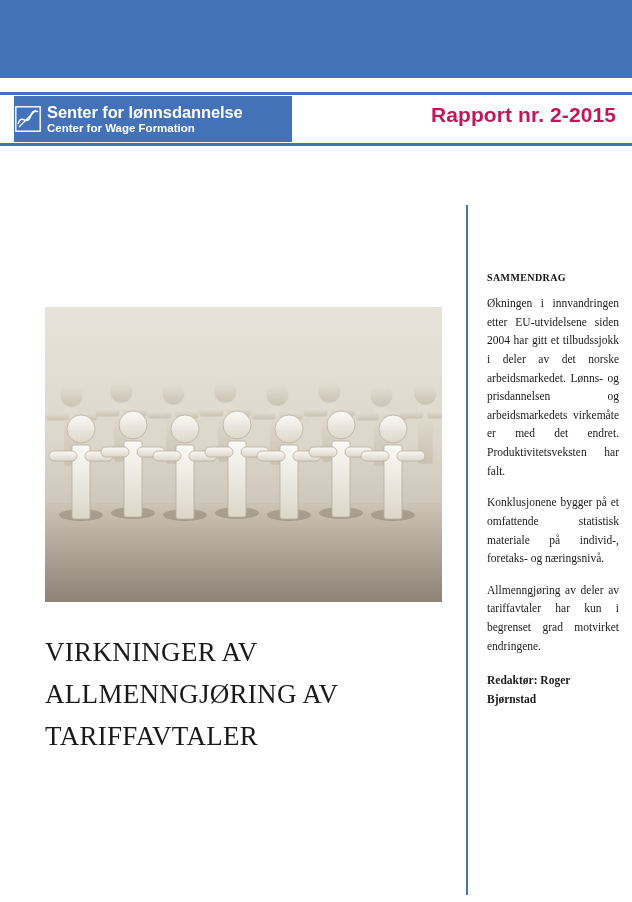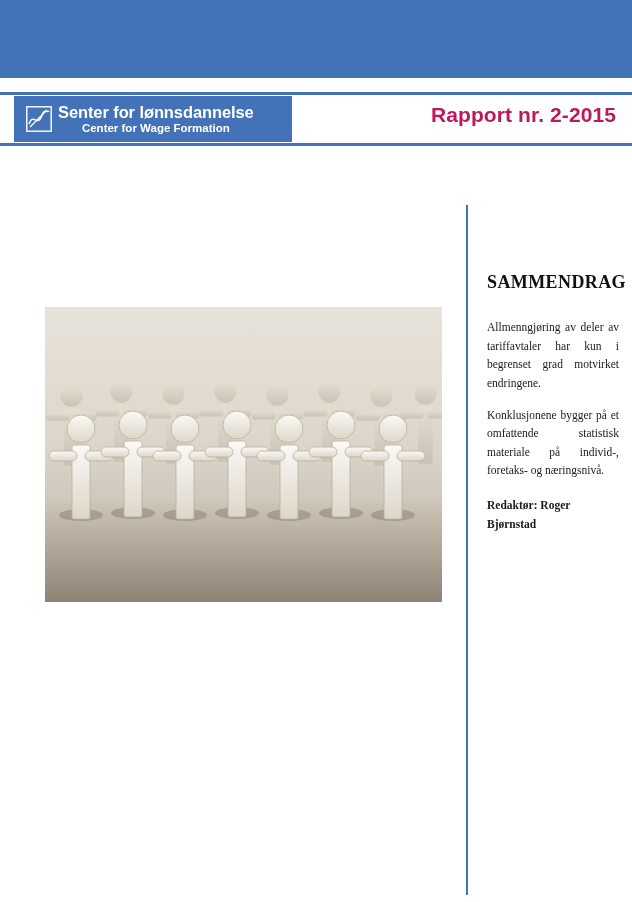--- a/index.html
+++ b/index.html
@@ -59,21 +59,21 @@
 
   .logo-box {
     position: absolute;
     left: 14px;
     top: 96px;
     width: 278px;
     height: 46px;
     background: #4472b8;
     display: flex;
     align-items: center;
-    padding-left: 12px;
+    padding-left: 1px;
     box-sizing: border-box;
   }
 
   .logo-mark {
     width: 26px;
     height: 26px;
     margin-right: 6px;
     flex: 0 0 auto;
   }
 
@@ -85,21 +85,20 @@
     font-size: 16.5px;
     font-weight: bold;
     letter-spacing: -0.1px;
     display: block;
   }
   .logo-sub {
     font-size: 11.5px;
     font-weight: bold;
     display: block;
     margin-top: 1px;
-    text-align: center;
   }
 
   .report-number {
     position: absolute;
     right: 16px;
     top: 103px;
     font-size: 21px;
     font-weight: bold;
     color: #be185d;
     letter-spacing: 0.1px;
@@ -144,25 +143,25 @@
 
   
   .summary {
     position: absolute;
     left: 487px;
     top: 272px;
     width: 132px;
   }
   .summary-heading {
     font-family: "Liberation Serif", serif;
-    font-size: 18px;
+    font-size: 10px;
     font-weight: bold;
     color: #111111;
     letter-spacing: 0.4px;
-    margin-bottom: 25px;
+    margin-bottom: 11px;
   }
   .summary p {
     font-family: "Liberation Serif", serif;
     font-size: 11.5px;
     line-height: 1.62;
     color: #1a1a1a;
     margin: 0 0 13px 0;
     text-align: justify;
   }
   .summary p.editor {
@@ -335,22 +334,28 @@
           <rect x="13" y="34" width="18" height="74" rx="2"></rect>
           <rect x="-10" y="40" width="28" height="10" rx="5"></rect>
           <rect x="26" y="40" width="28" height="10" rx="5"></rect>
         </g>
       </g>
 
       <rect x="0" y="0" width="397" height="295" fill="none"></rect>
     </svg>
   </div>
 
+  <div class="cover-title">
+    <div>VIRKNINGER AV</div>
+    <div>ALLMENNGJØRING AV</div>
+    <div>TARIFFAVTALER</div>
+  </div>
 
   <div class="summary">
     <div class="summary-heading">SAMMENDRAG</div>
+    <p>Økningen i innvandringen etter EU-utvidelsene siden 2004 har gitt et tilbudssjokk i deler av det norske arbeidsmarkedet. Lønns- og prisdannelsen og arbeidsmarkedets virkemåte er med det endret. Produktivitetsveksten har falt.</p>
+    <p>Konklusjonene bygger på et omfattende statistisk materiale på individ-, foretaks- og næringsnivå.</p>
     <p>Allmenngjøring av deler av tariffavtaler har kun i begrenset grad motvirket endringene.</p>
-    <p>Konklusjonene bygger på et omfattende statistisk materiale på individ-, foretaks- og næringsnivå.</p>
     <p class="editor">Redaktør: Roger Bjørnstad</p>
   </div>
 
   <div class="bottom-space"></div>
 </div>
 
 </body></html>

